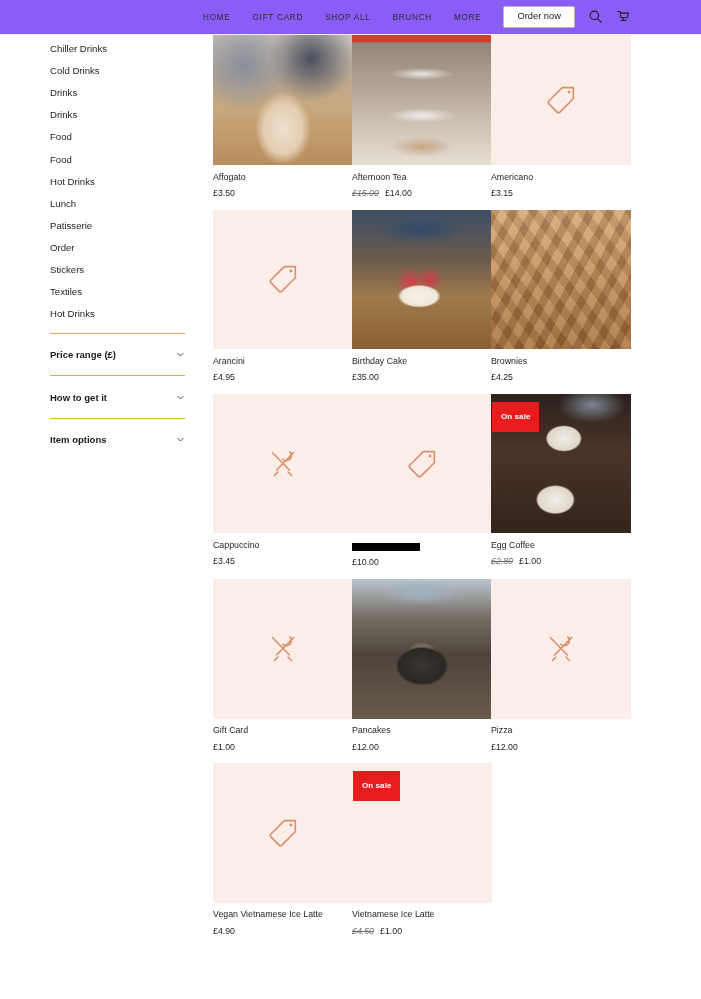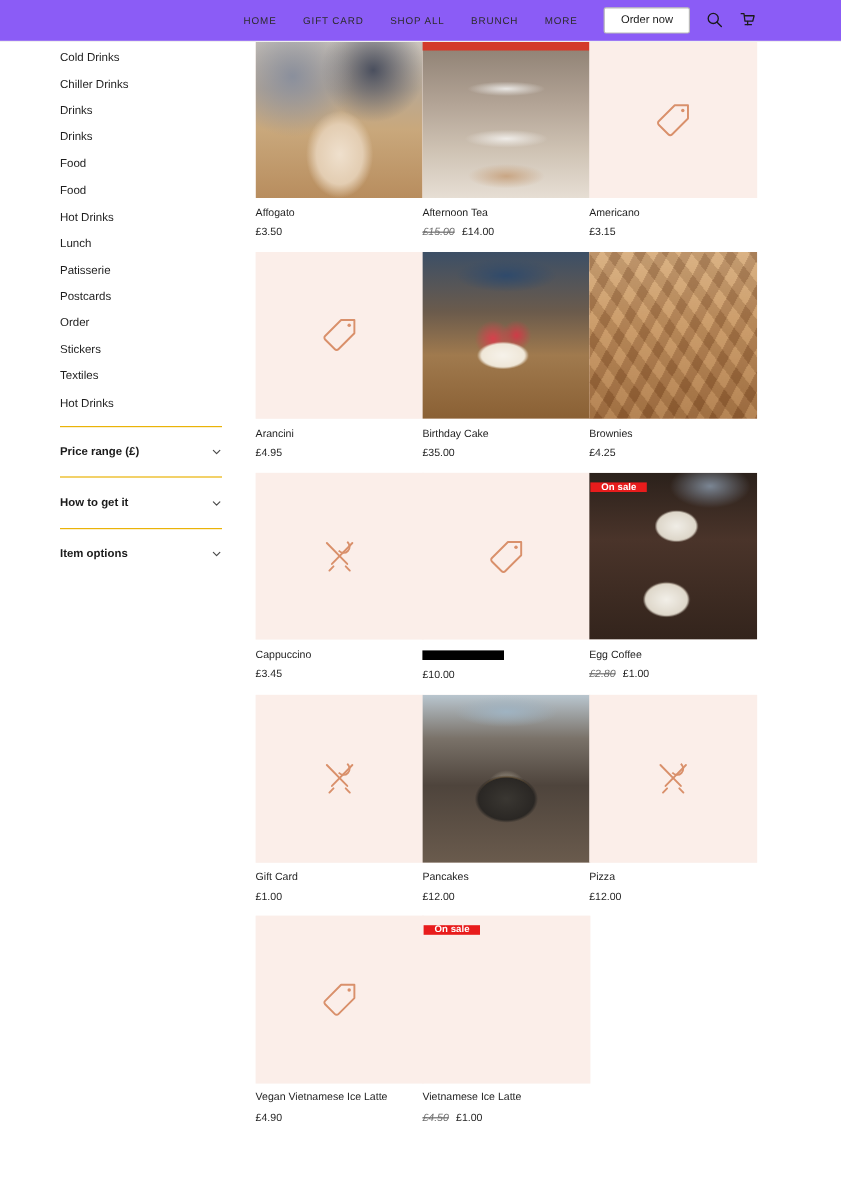--- a/index.html
+++ b/index.html
@@ -118,21 +118,21 @@
     width: 34px; height: 34px;
   }
   .ph-icon svg { display: block; width: 34px; height: 34px; }
   .sale-badge {
     position: absolute;
     left: 1px; top: 8px;
     background: #e81c1c;
     color: #ffffff;
     font-size: 8px;
     font-weight: bold;
-    padding: 0 9px;
+    padding: 11px 9px;
     line-height: 1;
     letter-spacing: 0.01em;
     z-index: 3;
   }
   .product-title {
     font-size: 8.8px;
     color: #1e1e1e;
     margin-top: 6.5px;
     line-height: 1.2;
     white-space: nowrap;
@@ -237,30 +237,29 @@
         <path d="M2.2 3.2h3.1l1.1 8.4h8.6l1.6-6.1H6.1" stroke-linecap="round" stroke-linejoin="round"></path>
         <line x1="9.4" y1="11.8" x2="9.4" y2="15.4" stroke-linecap="round"></line>
         <line x1="6.6" y1="15.4" x2="13.6" y2="15.4" stroke-linecap="round"></line>
       </svg>
     </span>
   </div>
 </div>
 
 <aside id="sidebar">
   <ul id="category-list">
+      <li class="category-item">Chiller Drinks</li>
       <li class="category-item">Cold Drinks</li>
-      <li class="category-item">Chiller Drinks</li>
       <li class="category-item">Drinks</li>
       <li class="category-item">Drinks</li>
       <li class="category-item">Food</li>
       <li class="category-item">Food</li>
       <li class="category-item">Hot Drinks</li>
       <li class="category-item">Lunch</li>
       <li class="category-item">Patisserie</li>
-      <li class="category-item">Postcards</li>
       <li class="category-item">Order</li>
       <li class="category-item">Stickers</li>
       <li class="category-item">Textiles</li>
       <li class="category-item">Hot Drinks</li>
     </ul>
   <div id="filter-section">
       <div class="filter-row">
         <span class="filter-label">Price range (£)</span>
         <svg class="chevron" viewBox="0 0 12 12" fill="none" stroke="#4a4a4a" stroke-width="1.3">
           <path d="M2.4 4.4L6 8 9.6 4.4" stroke-linecap="round" stroke-linejoin="round"></path>

